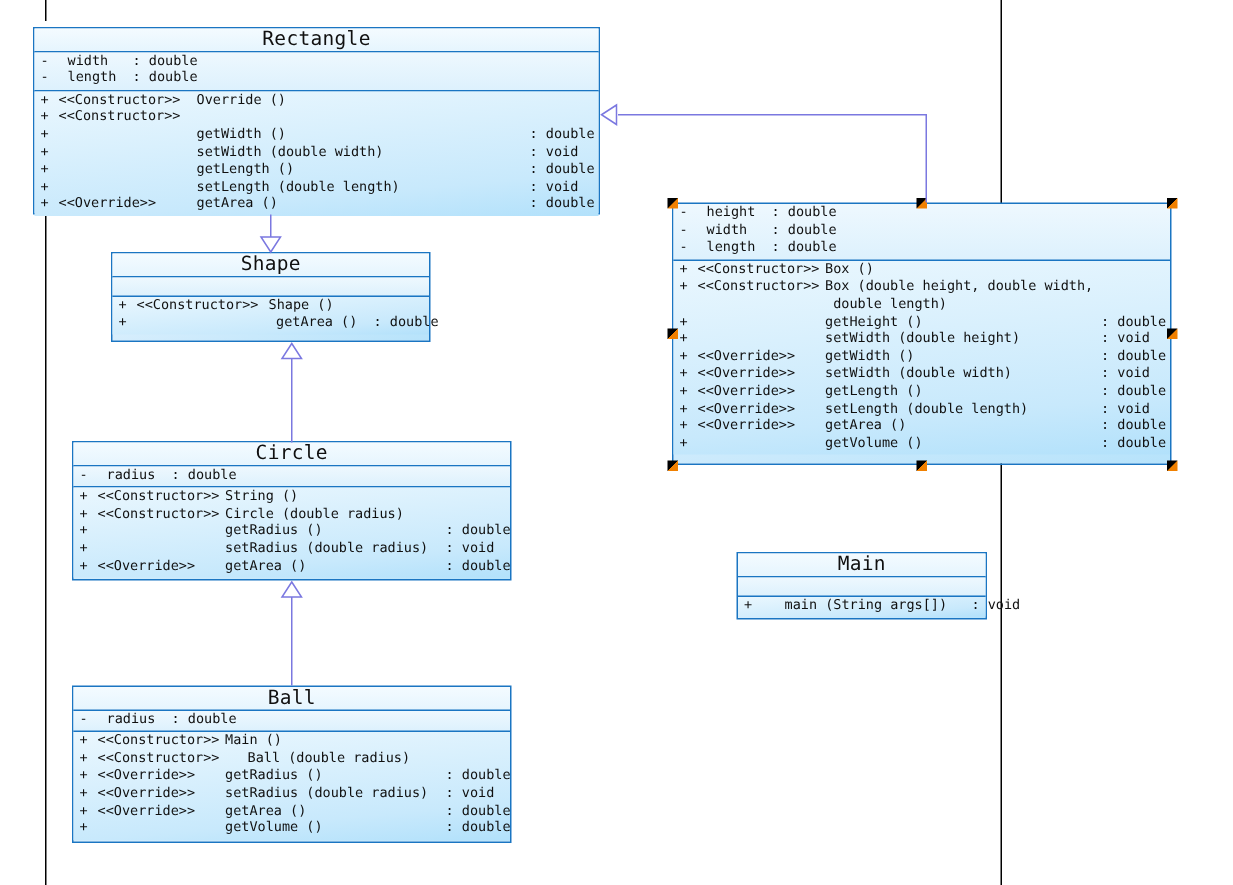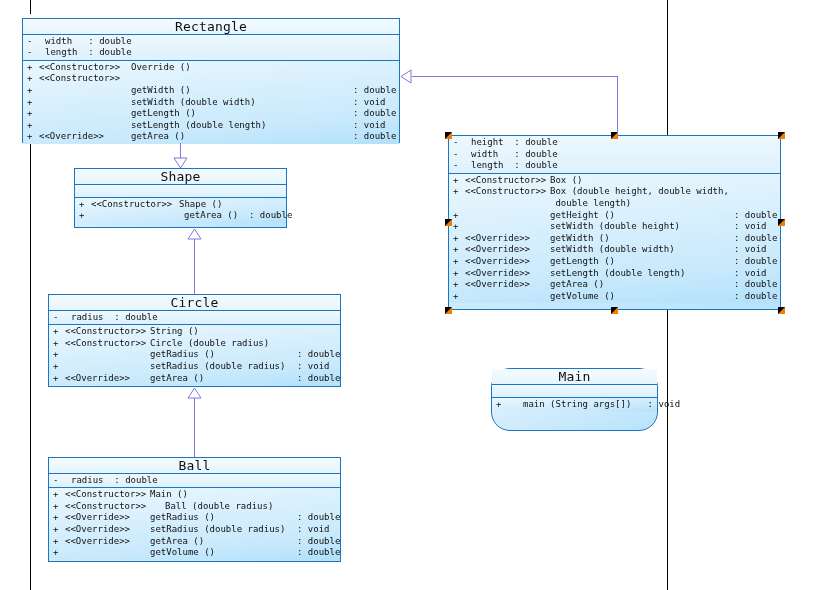--- a/index.html
+++ b/index.html
@@ -341,21 +341,21 @@
 
   <div class="handle" style="left:445px; top:132px;"></div>
   <div class="handle" style="left:611px; top:132px;"></div>
   <div class="handle" style="left:778px; top:132px;"></div>
   <div class="handle" style="left:445px; top:219px;"></div>
   <div class="handle" style="left:778px; top:219px;"></div>
   <div class="handle" style="left:445px; top:307px;"></div>
   <div class="handle" style="left:611px; top:307px;"></div>
   <div class="handle" style="left:778px; top:307px;"></div>
 
-  <div class="uml-class" style="left:491px; top:368px; width:167px; height:63px;border-radius:19px;">
+  <div class="uml-class" style="left:491px; top:368px; width:167px; height:45px;">
     <div class="uml-name">Main</div>
     <div class="uml-attrs empty"></div>
     <div class="uml-ops">
       <div class="row">
         <span class="c-vis">+</span>
         <span class="c-sig" style="left:31px">main (String args[])   : void</span>
       </div>
     </div>
   </div>
 

